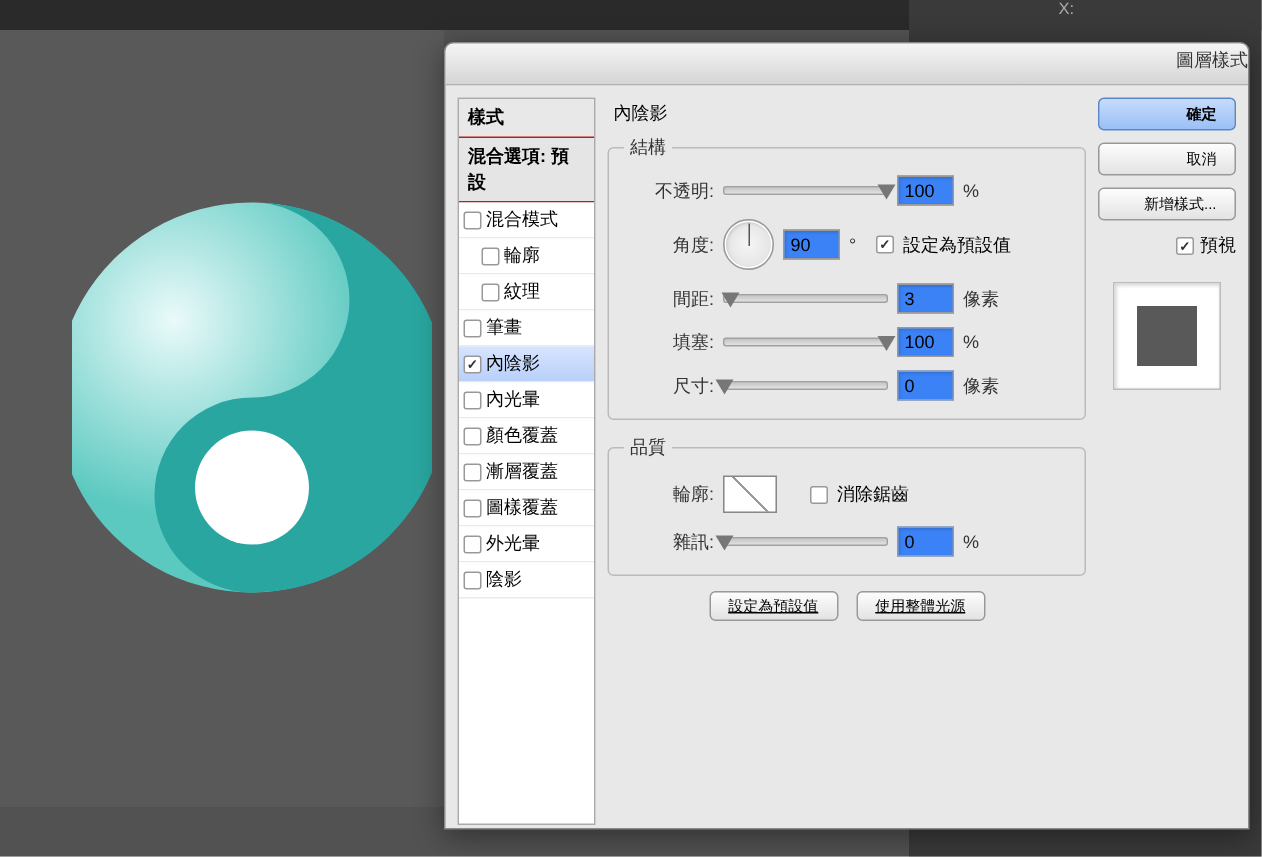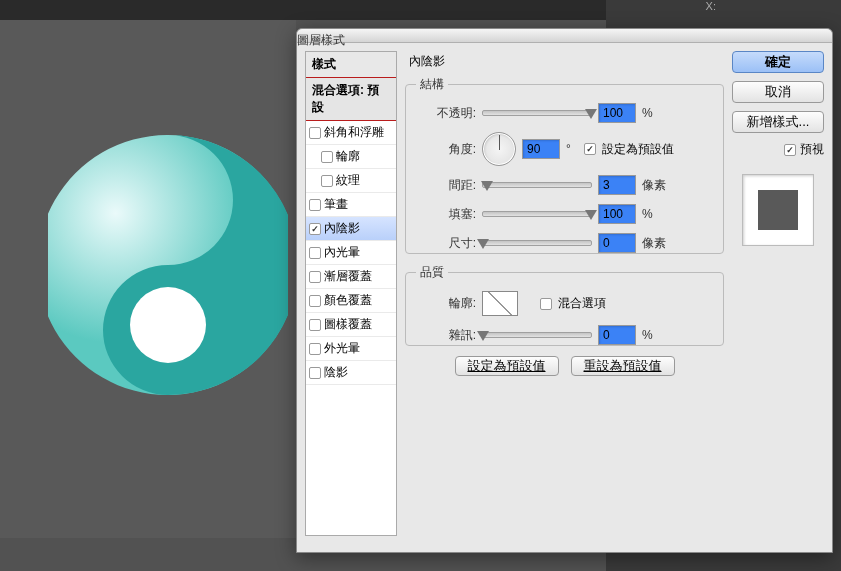--- a/index.html
+++ b/index.html
@@ -73,25 +73,25 @@
       top: 28px;
       left: 296px;
       width: 537px;
       height: 525px;
       background: #e8e8e8;
       border: 1px solid #888;
       border-radius: 6px 6px 0 0;
       box-shadow: 0 5px 20px rgba(0,0,0,.4);
     }
     .titlebar {
-      height: 14px;
+      height: 28px;
       background: linear-gradient(#f5f5f5, #d5d5d5);
       border-bottom: 1px solid #b0b0b0;
       border-radius: 6px 6px 0 0;
-      text-align: left;
+      text-align: right;
       line-height: 22px;
       color: #333;
     }
     .dialog-body {
       display: flex;
       padding: 8px;
       gap: 8px;
       height: calc(100% - 22px);
     }
     .style-list {
@@ -142,21 +142,21 @@
     }
     .center-col {
       flex: 1;
     }
     .panel-title {
       padding: 2px 4px 6px 4px;
     }
     fieldset {
       border: 1px solid #bbb;
       border-radius: 4px;
-      padding: 10px 10px 0 10px;
+      padding: 10px 10px 12px 10px;
       margin-bottom: 10px;
     }
     legend {
       padding: 0 4px;
       color: #333;
     }
     .row {
       display: flex;
       align-items: center;
       margin-bottom: 9px;
@@ -239,21 +239,22 @@
       background: linear-gradient(45deg, #fff 0%, #fff 48%, #999 48%, #999 52%, #fff 52%);
       display: inline-block;
     }
     .btn {
       height: 20px;
       padding: 0 12px;
       background: linear-gradient(#fdfdfd, #e3e3e3);
       border: 1px solid #999;
       border-radius: 4px;
       cursor: pointer;
-      font-size: 13px;
+      font-size: 10px;
+      text-align: right;
     }
     .btn-row-bottom {
       display: flex;
       gap: 12px;
       justify-content: center;
       margin-top: 10px;
       text-decoration: underline;
     }
     .right-col {
       width: 92px;
@@ -325,21 +326,21 @@
 <div class="dialog">
   <div class="titlebar">圖層樣式</div>
   <div class="dialog-body">
 
     <div class="style-list">
       <div class="style-list-header">樣式</div>
       <div class="style-list-header section">混合選項: 預設</div>
       <div id="style-items">
           <div class="style-item">
             <span class="cb"></span>
-            <span>斜角和浮雕</span>
+            <span>混合模式</span>
           </div>
           <div class="style-item indent">
             <span class="cb"></span>
             <span>輪廓</span>
           </div>
           <div class="style-item indent">
             <span class="cb"></span>
             <span>紋理</span>
           </div>
           <div class="style-item">
@@ -349,25 +350,25 @@
           <div class="style-item selected">
             <span class="cb checked"></span>
             <span>內陰影</span>
           </div>
           <div class="style-item">
             <span class="cb"></span>
             <span>內光暈</span>
           </div>
           <div class="style-item">
             <span class="cb"></span>
+            <span>顏色覆蓋</span>
+          </div>
+          <div class="style-item">
+            <span class="cb"></span>
             <span>漸層覆蓋</span>
-          </div>
-          <div class="style-item">
-            <span class="cb"></span>
-            <span>顏色覆蓋</span>
           </div>
           <div class="style-item">
             <span class="cb"></span>
             <span>圖樣覆蓋</span>
           </div>
           <div class="style-item">
             <span class="cb"></span>
             <span>外光暈</span>
           </div>
           <div class="style-item">
@@ -431,36 +432,36 @@
       </fieldset>
 
       <fieldset>
         <legend>品質</legend>
 
         <div class="row">
           <span class="lbl">輪廓:</span>
           <span class="contour-sw"></span>
           <span style="width:10px"></span>
           <span class="cb"></span>
-          <span>混合選項</span>
+          <span>消除鋸齒</span>
         </div>
 
         <div class="row" style="margin-bottom:0">
           <span class="lbl">雜訊:</span>
           <div class="slider">
               <div class="thumb" style="left:0%"></div>
             </div>
           <input class="num-input" value="0" style="">
           <span class="unit">%</span>
         </div>
       </fieldset>
 
       <div class="btn-row-bottom">
         <button class="btn">設定為預設值</button>
-        <button class="btn">重設為預設值</button>
+        <button class="btn">使用整體光源</button>
       </div>
     </div>
 
     <div class="right-col">
       <button class="btn primary">確定</button>
       <button class="btn">取消</button>
       <button class="btn">新增樣式...</button>
       <div class="check-row">
         <span class="cb checked"></span>
         <span>預視</span>

